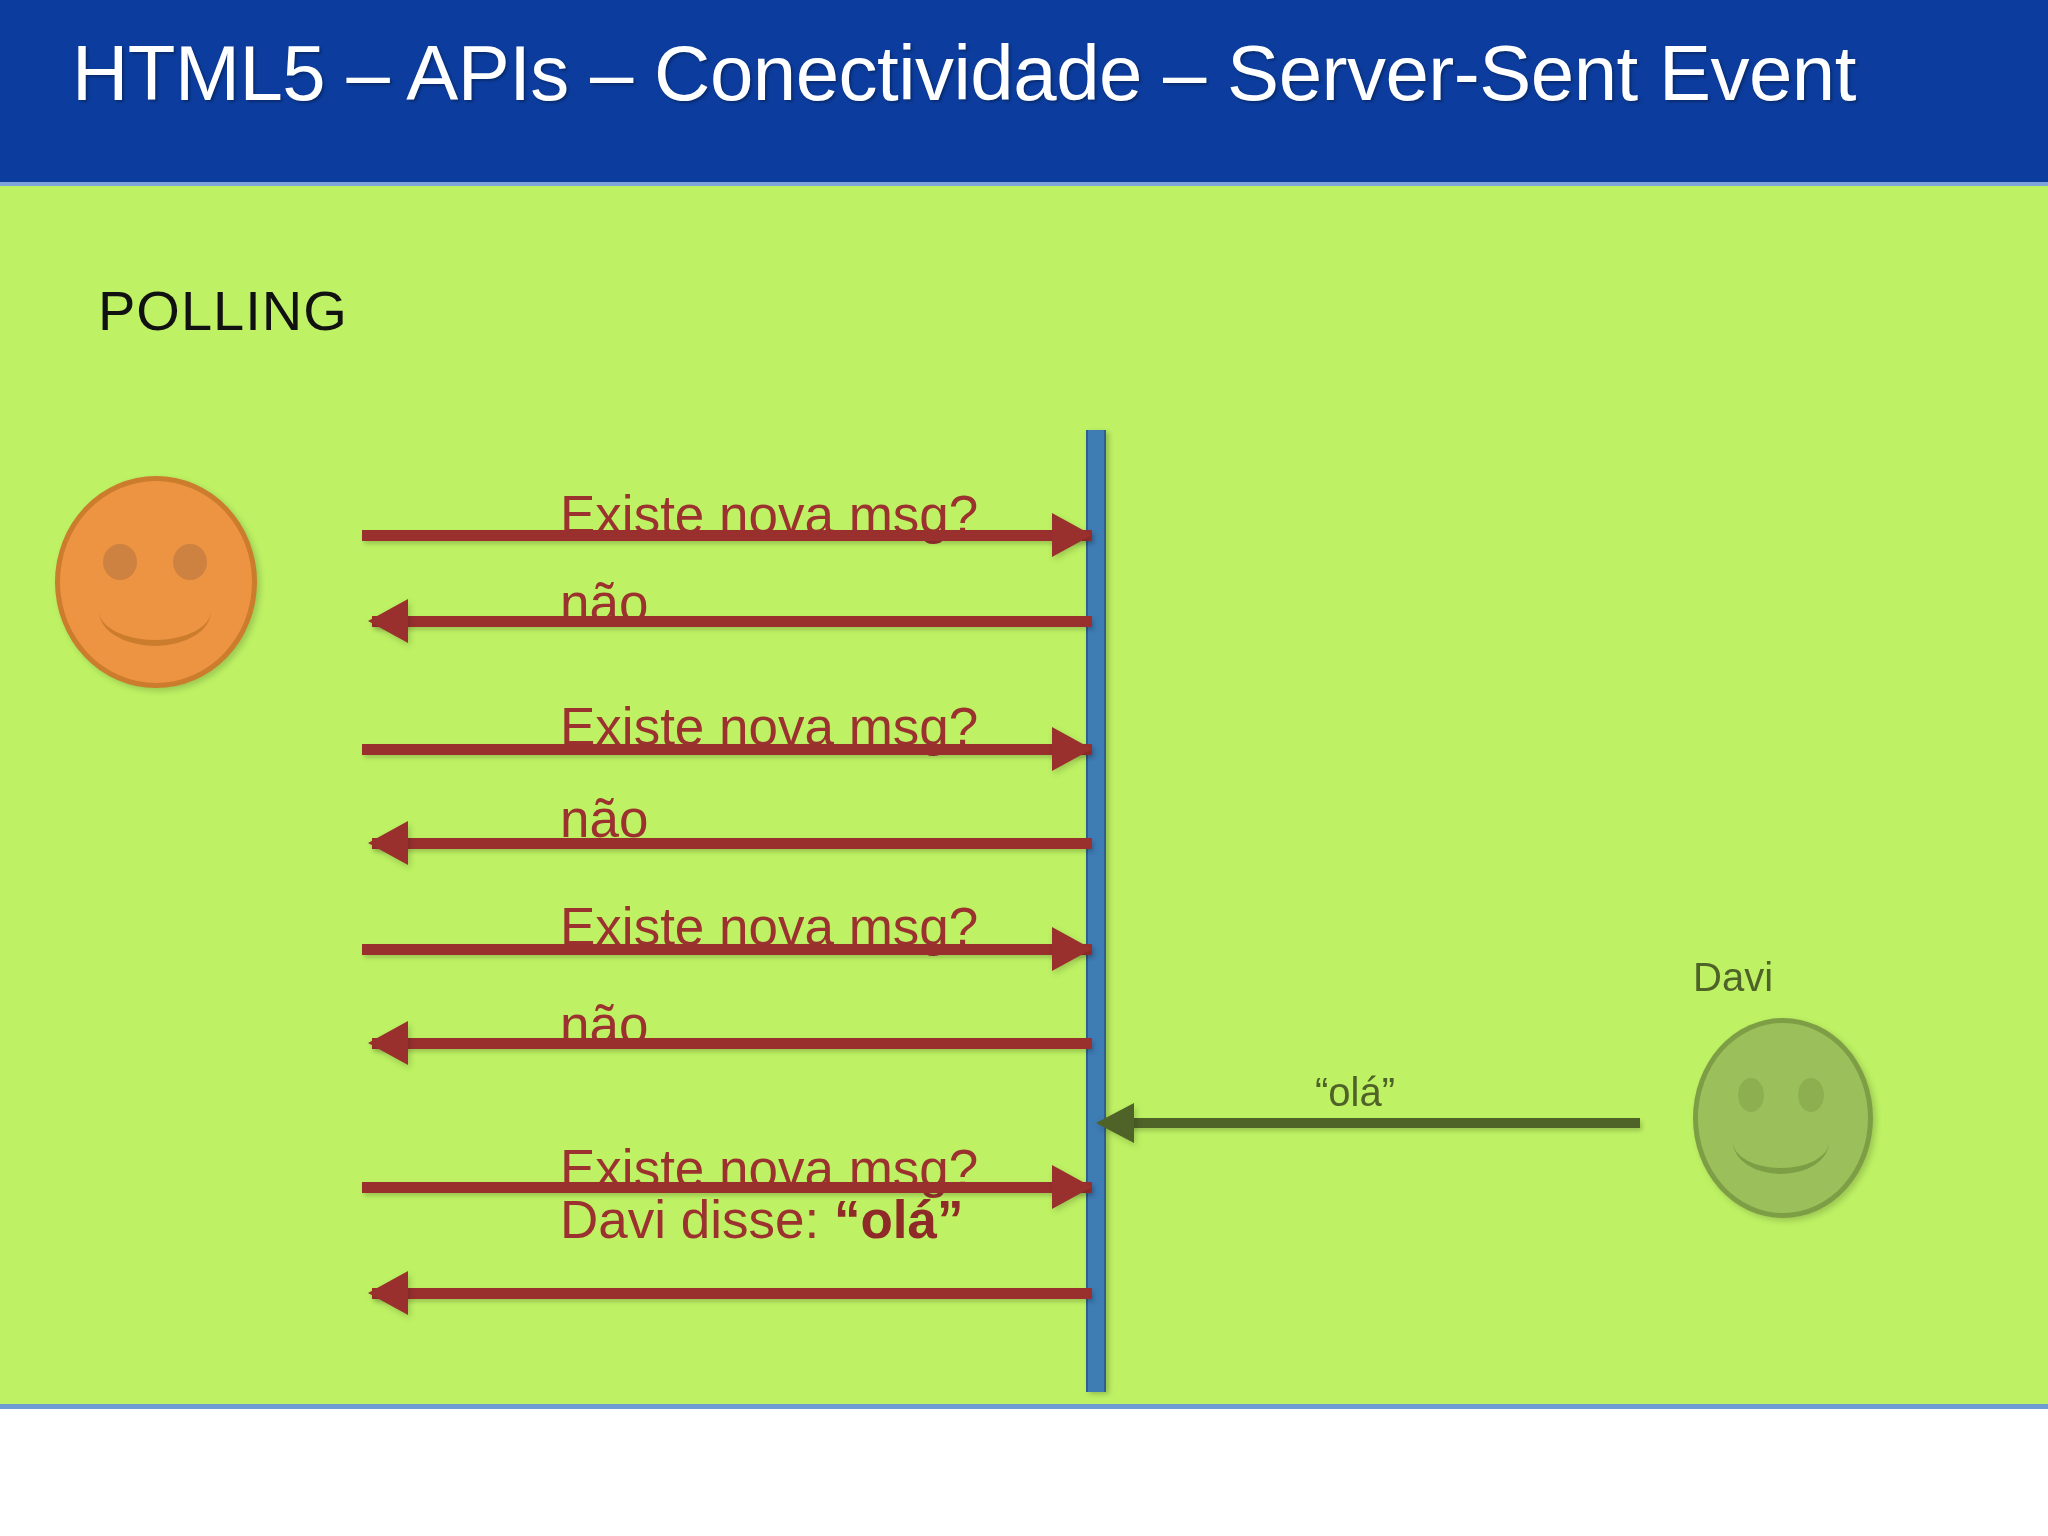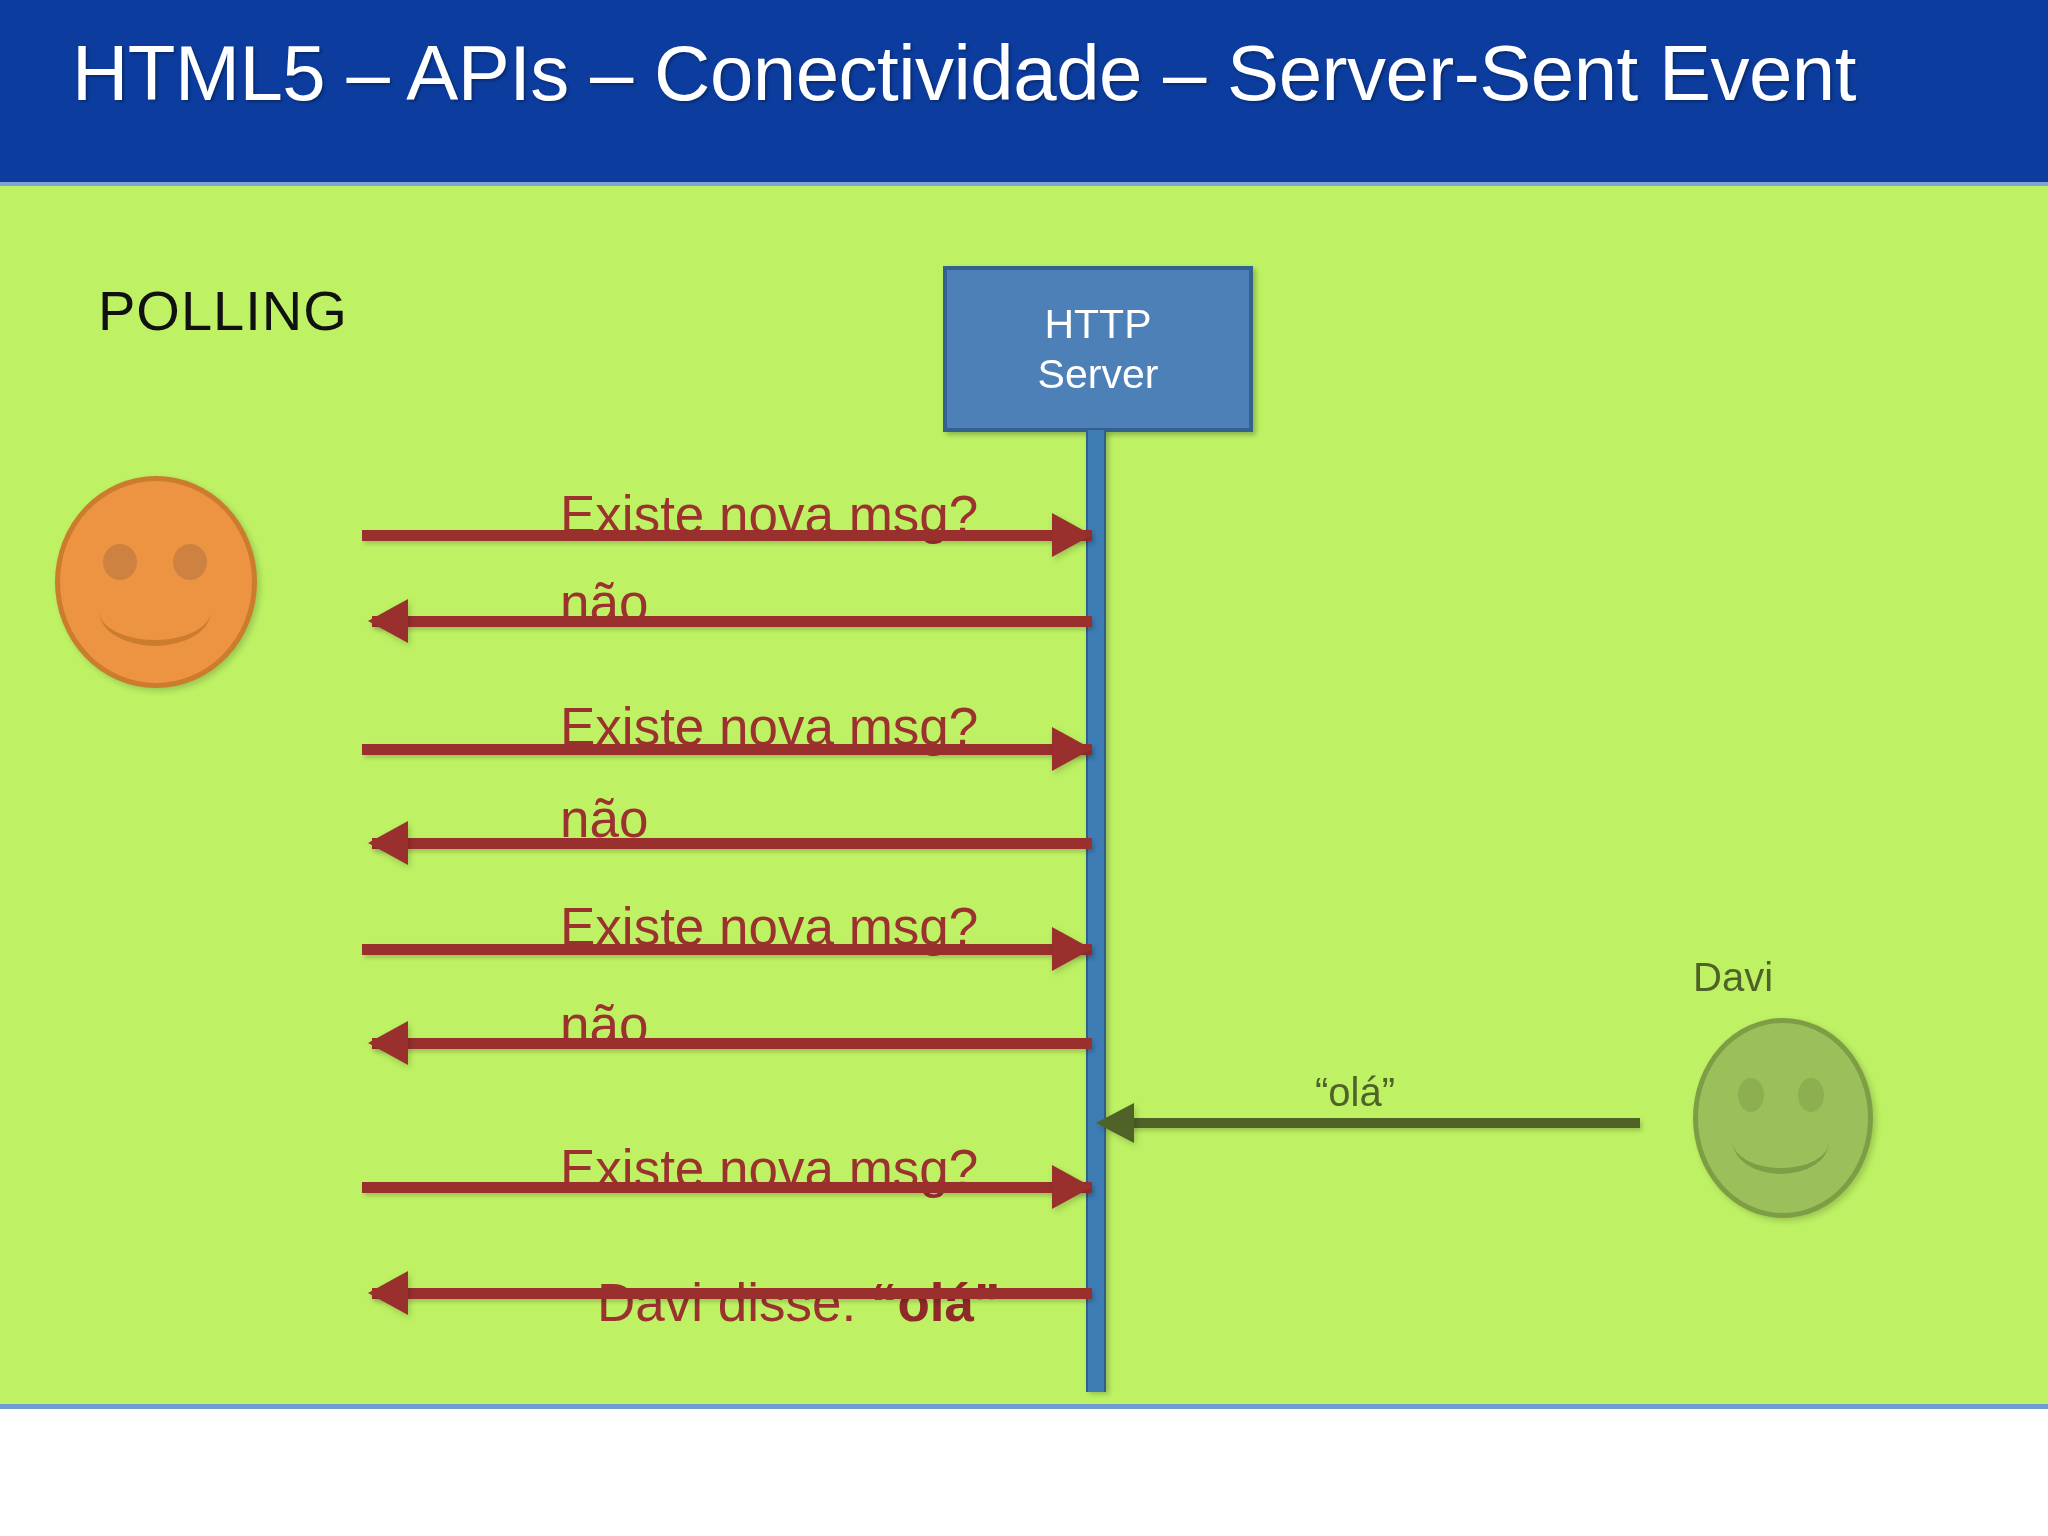--- a/index.html
+++ b/index.html
@@ -136,24 +136,20 @@
 
 <div id="slide">
 
   <div class="title-banner">
     <div class="title-text">HTML5 – APIs – Conectividade – Server-Sent Event</div>
     <div class="underline"></div>
   </div>
 
   <div class="polling">POLLING</div>
 
-  <div class="server-box">
-    <span>HTTP</span>
-    <span>Server</span>
-  </div>
   <div class="lifeline"></div>
 
   <div class="face" id="face-user">
     <div class="head"></div>
     <div class="eye l"></div>
     <div class="eye r"></div>
     <div class="mouth"></div>
   </div>
 
   <div class="msg-label" style="left:560px; top:484px;">Existe nova msg?</div>
@@ -189,21 +185,21 @@
     <div class="head"></div>
     <div class="eye l"></div>
     <div class="eye r"></div>
     <div class="mouth"></div>
   </div>
 
   <div class="msg-label" style="left:560px; top:1138px;">Existe nova msg?</div>
   <div class="msg-line" style="left:362px; top:1182px; width:730px;"></div>
   <div class="arrow-head right" style="left:1052px; top:1165px;"></div>
 
-  <div class="msg-label" style="left:560px; top:1272px;margin-left:37px;"><span>Davi disse: </span><b>“olá”</b></div>
+  <div class="msg-label" style="left:560px; top:1189px;"><span>Davi disse: </span><b>“olá”</b></div>
   <div class="msg-line" style="left:372px; top:1288px; width:720px;"></div>
   <div class="arrow-head left" style="left:368px; top:1271px;"></div>
 
   <div class="footer-rule"></div>
   <div class="footer">
 
     
 
     
 

